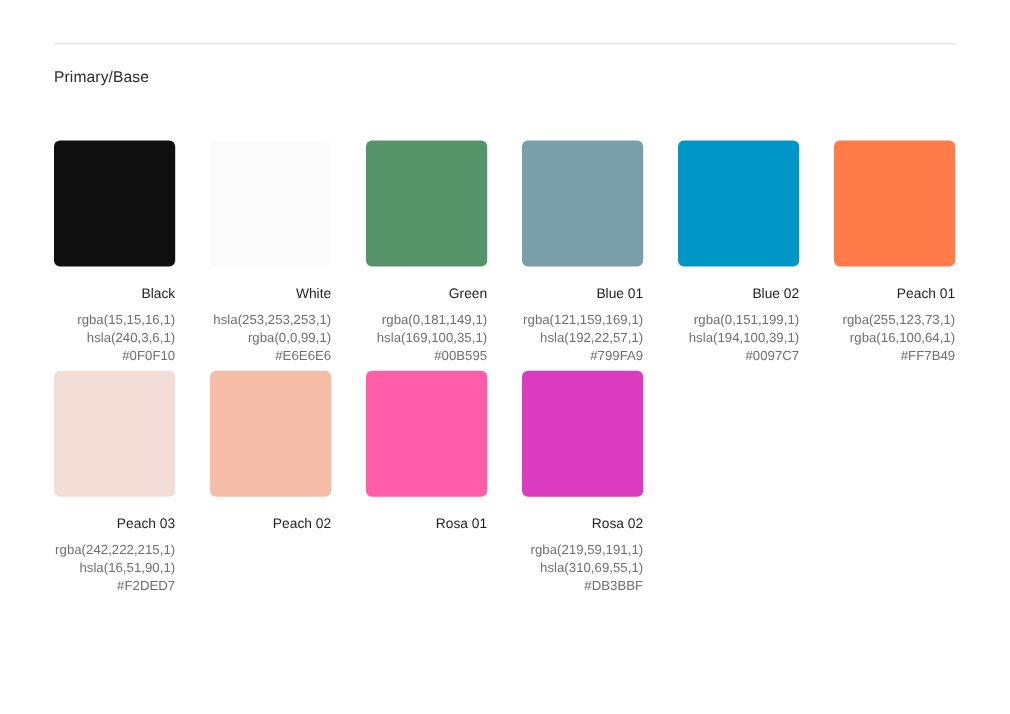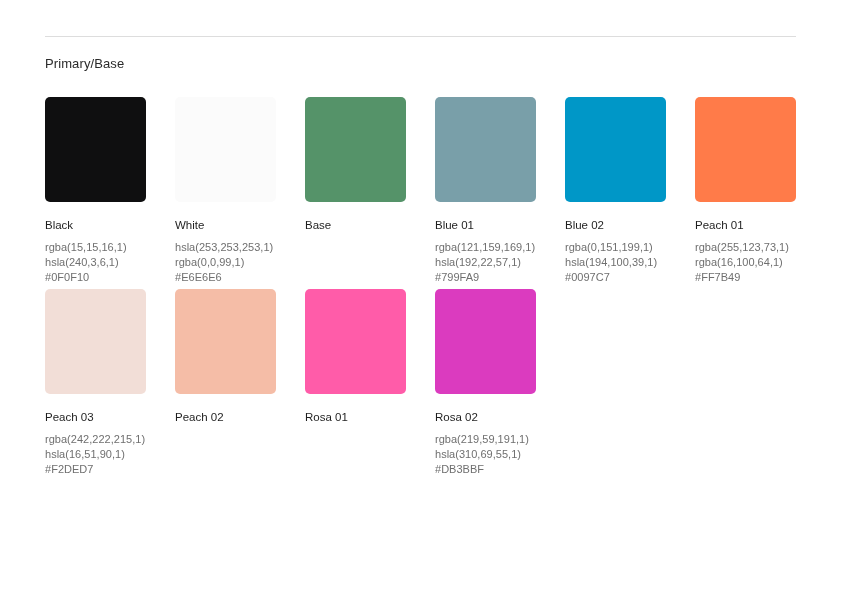--- a/index.html
+++ b/index.html
@@ -40,26 +40,27 @@
     line-height: 20px;
     color: #2b2b2b;
     font-weight: 400;
     letter-spacing: 0.1px;
     white-space: nowrap;
   }
 
   .swatch-grid {
     position: absolute;
     left: 45px;
-    top: 97px;
+    top: 117px;
     width: 760px;
     display: flex;
     flex-wrap: wrap;
     column-gap: 29px;
     row-gap: 4px;
+    text-align: right;
   }
 
   .swatch-cell {
     width: 101px;
     box-sizing: border-box;
   }
 
   .swatch-chip {
     width: 101px;
     height: 105px;
@@ -114,21 +115,26 @@
       <div class="swatch-name">White</div>
       <div class="swatch-values">
         <div>hsla(253,253,253,1)</div>
         <div>rgba(0,0,99,1)</div>
         <div>#E6E6E6</div>
       </div>
     </div>
 
     <div class="swatch-cell">
       <div class="swatch-chip" style="background: rgb(85, 147, 105);"></div>
-      <div class="swatch-name">Base</div>
+      <div class="swatch-name">Green</div>
+      <div class="swatch-values">
+        <div>rgba(0,181,149,1)</div>
+        <div>hsla(169,100,35,1)</div>
+        <div>#00B595</div>
+      </div>
     </div>
 
     <div class="swatch-cell">
       <div class="swatch-chip" style="background: rgb(121, 159, 169);"></div>
       <div class="swatch-name">Blue 01</div>
       <div class="swatch-values">
         <div>rgba(121,159,169,1)</div>
         <div>hsla(192,22,57,1)</div>
         <div>#799FA9</div>
       </div>

